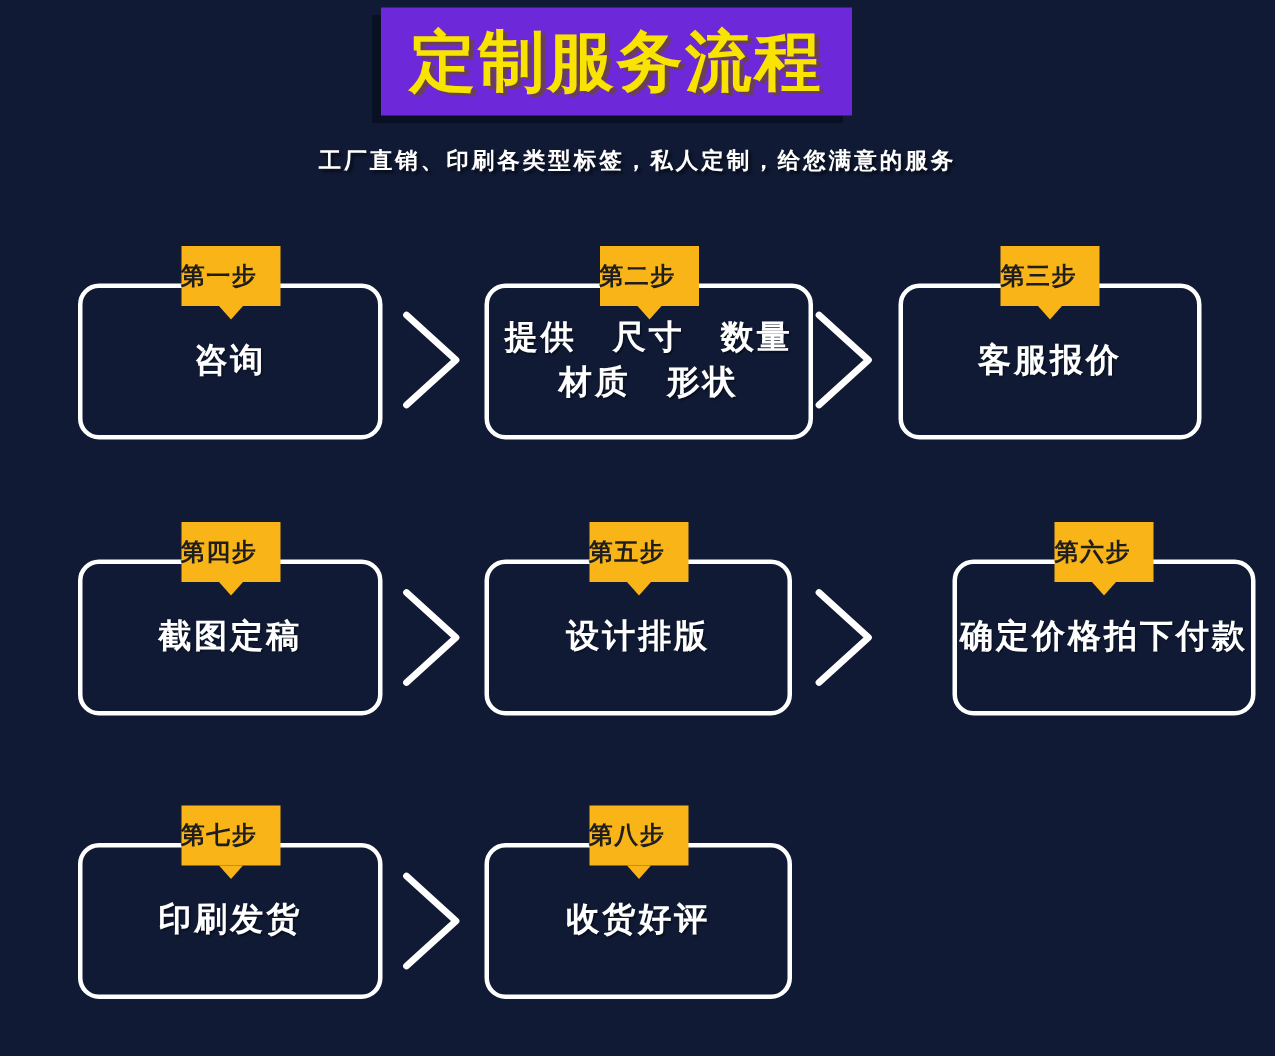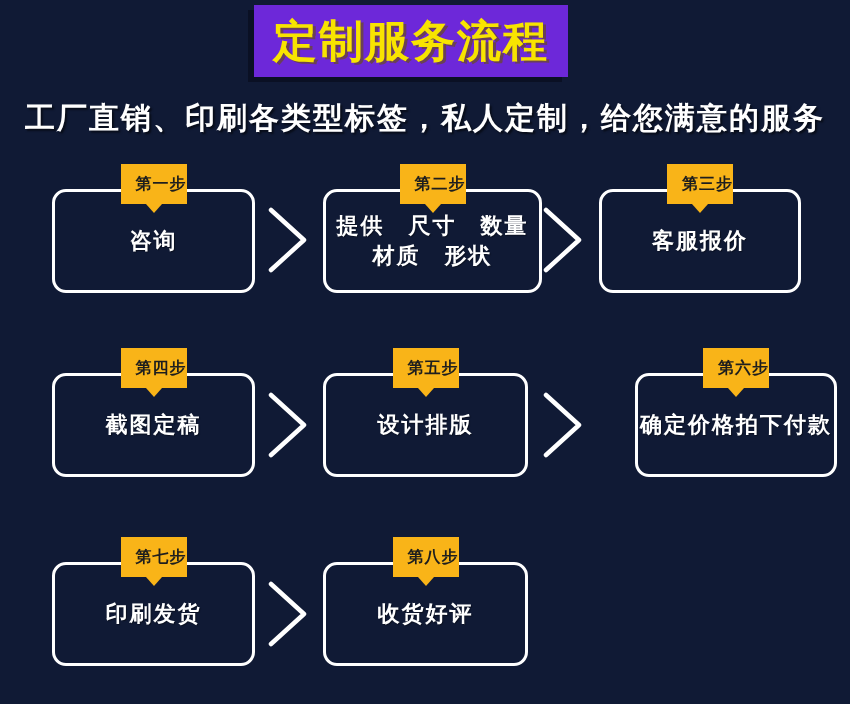--- a/index.html
+++ b/index.html
@@ -25,21 +25,21 @@
     color:#f8e400;
     letter-spacing:2px;
     text-shadow:3px 2px 0 rgba(105,80,0,.6);
     white-space:nowrap;
   }
 
   
   .subtitle{
     position:absolute;left:0;top:98px;width:850px;
     text-align:center;
-    color:#ffffff;font-size:30px;font-weight:bold;
+    color:#ffffff;font-size:15px;font-weight:bold;
     letter-spacing:2px;
     text-shadow:2px 2px 2px rgba(0,0,0,.55);
     white-space:nowrap;
   }
 
   
   .step{position:absolute;height:104px;}
   .box{
     position:absolute;left:0;top:0;right:0;bottom:0;
     border:3px solid #ffffff;
@@ -56,21 +56,21 @@
     white-space:nowrap;
   }
   .line{display:block;}
 
   .badge{
     position:absolute;
     left:50%;top:-25px;
     transform:translateX(-50%);
     width:66px;height:40px;
     background:#f9b418;
-    display:flex;align-items:center;justify-content:flex-end;
+    display:flex;align-items:center;justify-content:flex-start;
     z-index:2;
   }
   .badge::after{
     content:"";
     position:absolute;
     left:50%;top:100%;
     transform:translateX(-50%);
     width:0;height:0;
     border-left:8px solid transparent;
     border-right:8px solid transparent;

